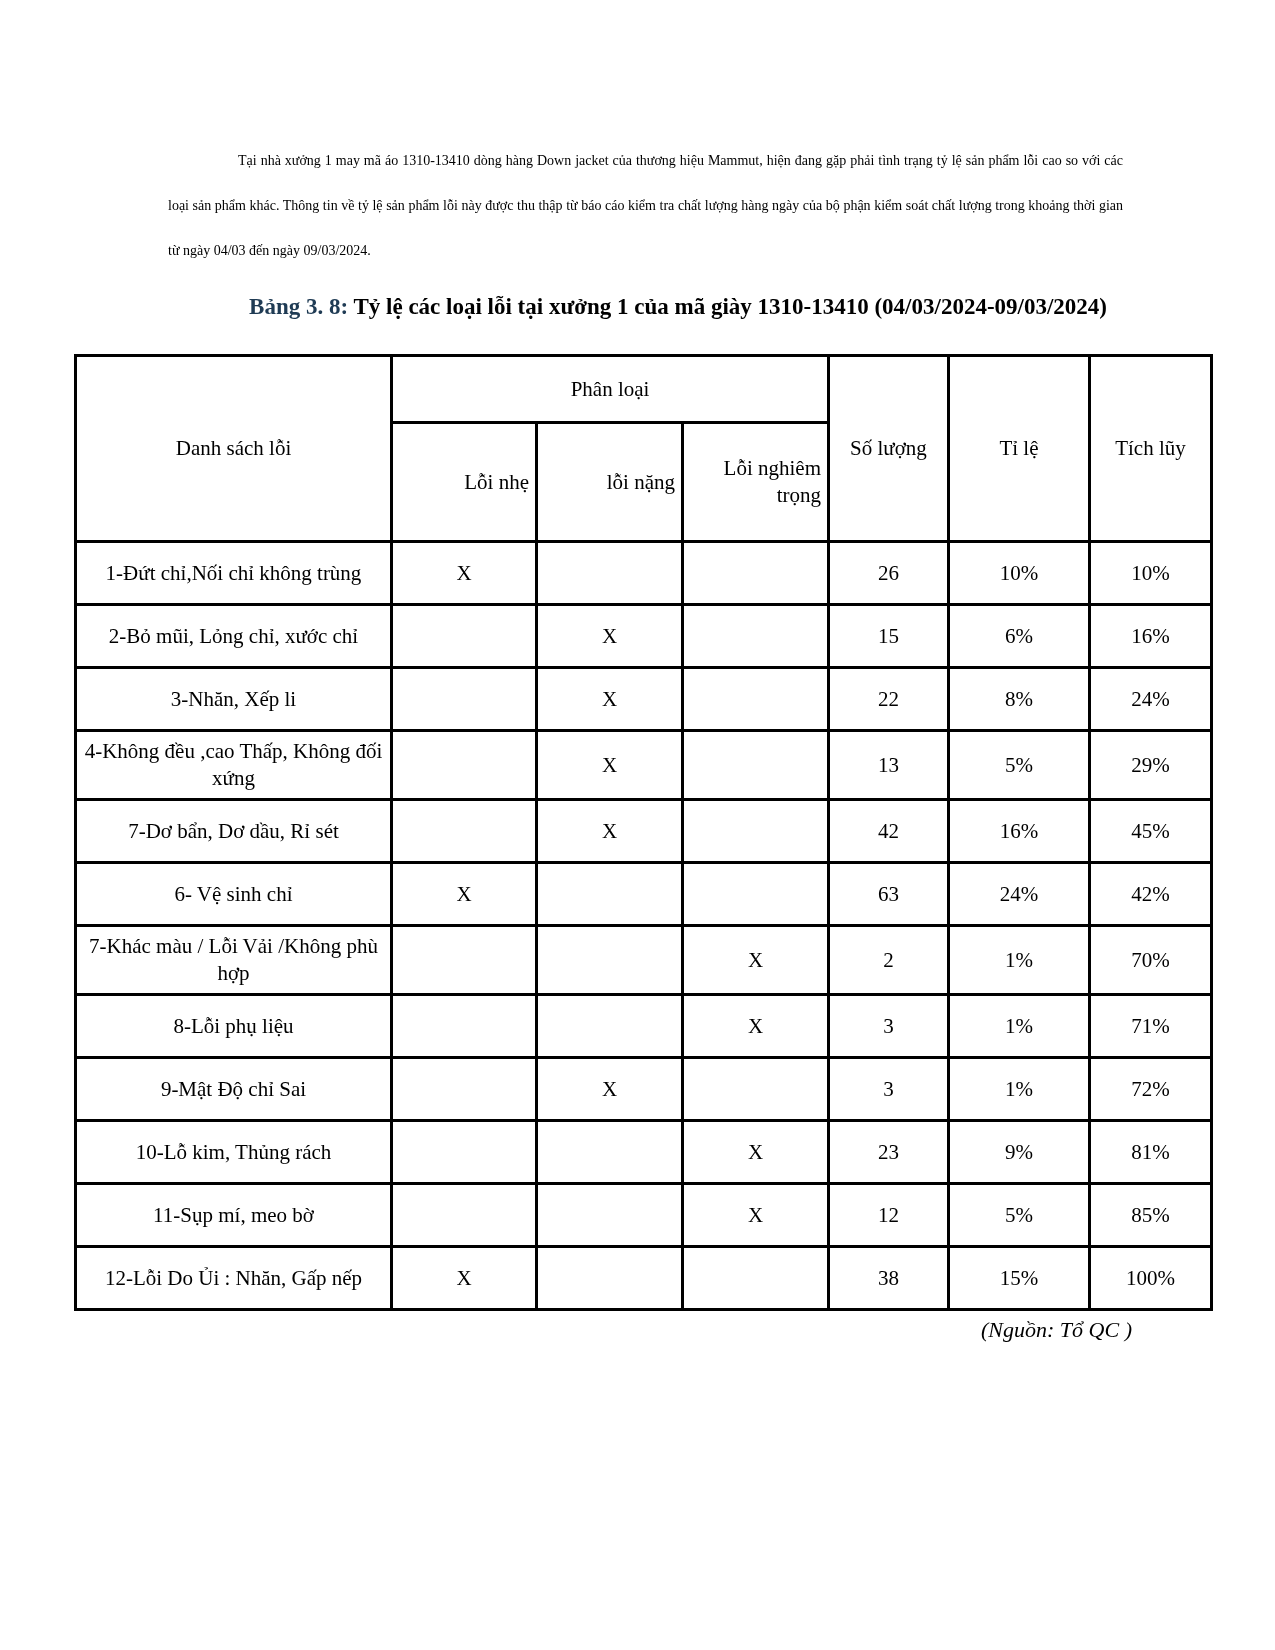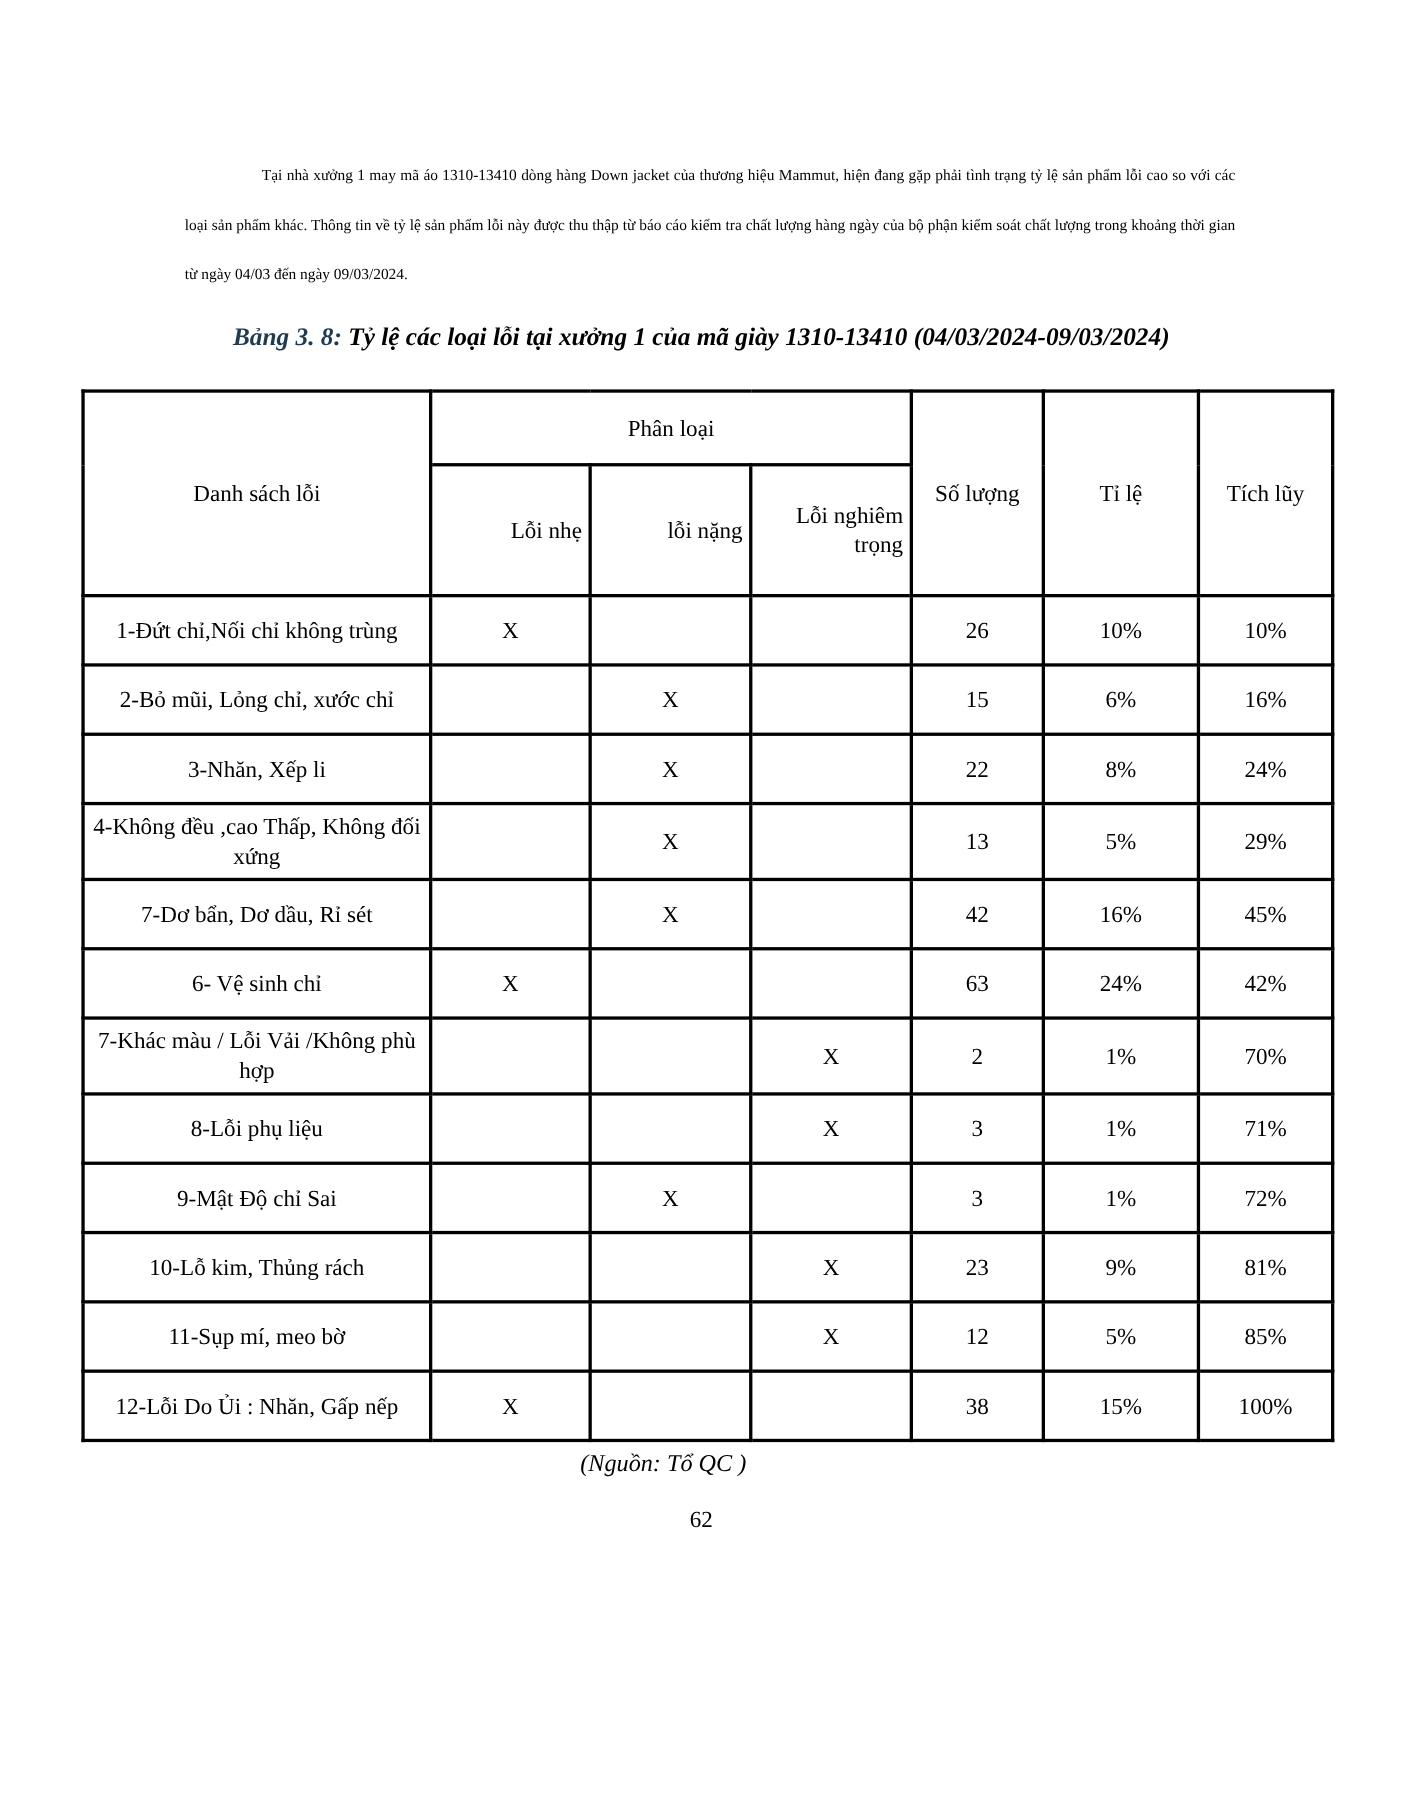--- a/index.html
+++ b/index.html
@@ -9,22 +9,22 @@
     overflow:hidden;position:relative;
   }
   .content{padding-top:138px;}
   .paragraph{
     margin:0 152px 0 168px;
     font-size:14px;line-height:45px;
     text-align:justify;text-indent:70px;
   }
   .caption{
     margin:16px 168px 0 168px;
-    text-align:center;font-weight:bold;
-    font-size:23px;line-height:35px;font-style:italic;
+    text-align:right;font-weight:bold;
+    font-size:23px;line-height:35px;
   }
   .caption .cap-label{font-weight:bold;}
   table.defects{
     margin:30px 0 0 74px;
     width:1136px;
     border-collapse:collapse;
     table-layout:fixed;
     font-size:21px;line-height:27px;
   }
   table.defects td,table.defects th{
@@ -36,21 +36,21 @@
   }
   th.h-danhsach{text-align:center;}
   th.h-phanloai{text-align:center;height:52px;}
   th.h-sub{text-align:right;height:104px;}
   th.h-sub-left{text-align:right;padding-left:10px;}
   th.h-right{text-align:center;padding-left:12px;}
   td.c-label{text-align:center;padding-left:9px;padding-right:14px;height:48px;}
   td.c-mark,td.c-num{text-align:center;}
   .src-note{
     width:1136px;margin-left:74px;margin-top:6px;
-    text-align:center;padding-right:78px;box-sizing:border-box;
+    text-align:right;padding-right:78px;box-sizing:border-box;
     font-style:italic;font-size:22px;
   }
   .page-num{
     margin-top:26px;text-align:center;font-size:21px;
   }
 </style>
 </head>
 <body>
 
 <div class="content">
@@ -190,15 +190,14 @@
       <td class="c-mark"></td>
       <td class="c-num">38</td>
       <td class="c-num">15%</td>
       <td class="c-num">100%</td>
     </tr>
       </tbody>
   </table>
 
   <p class="src-note">(Nguồn: Tổ QC )</p>
 
-  <p class="page-num">62</p>
 
 </div>
 
 </body></html>

